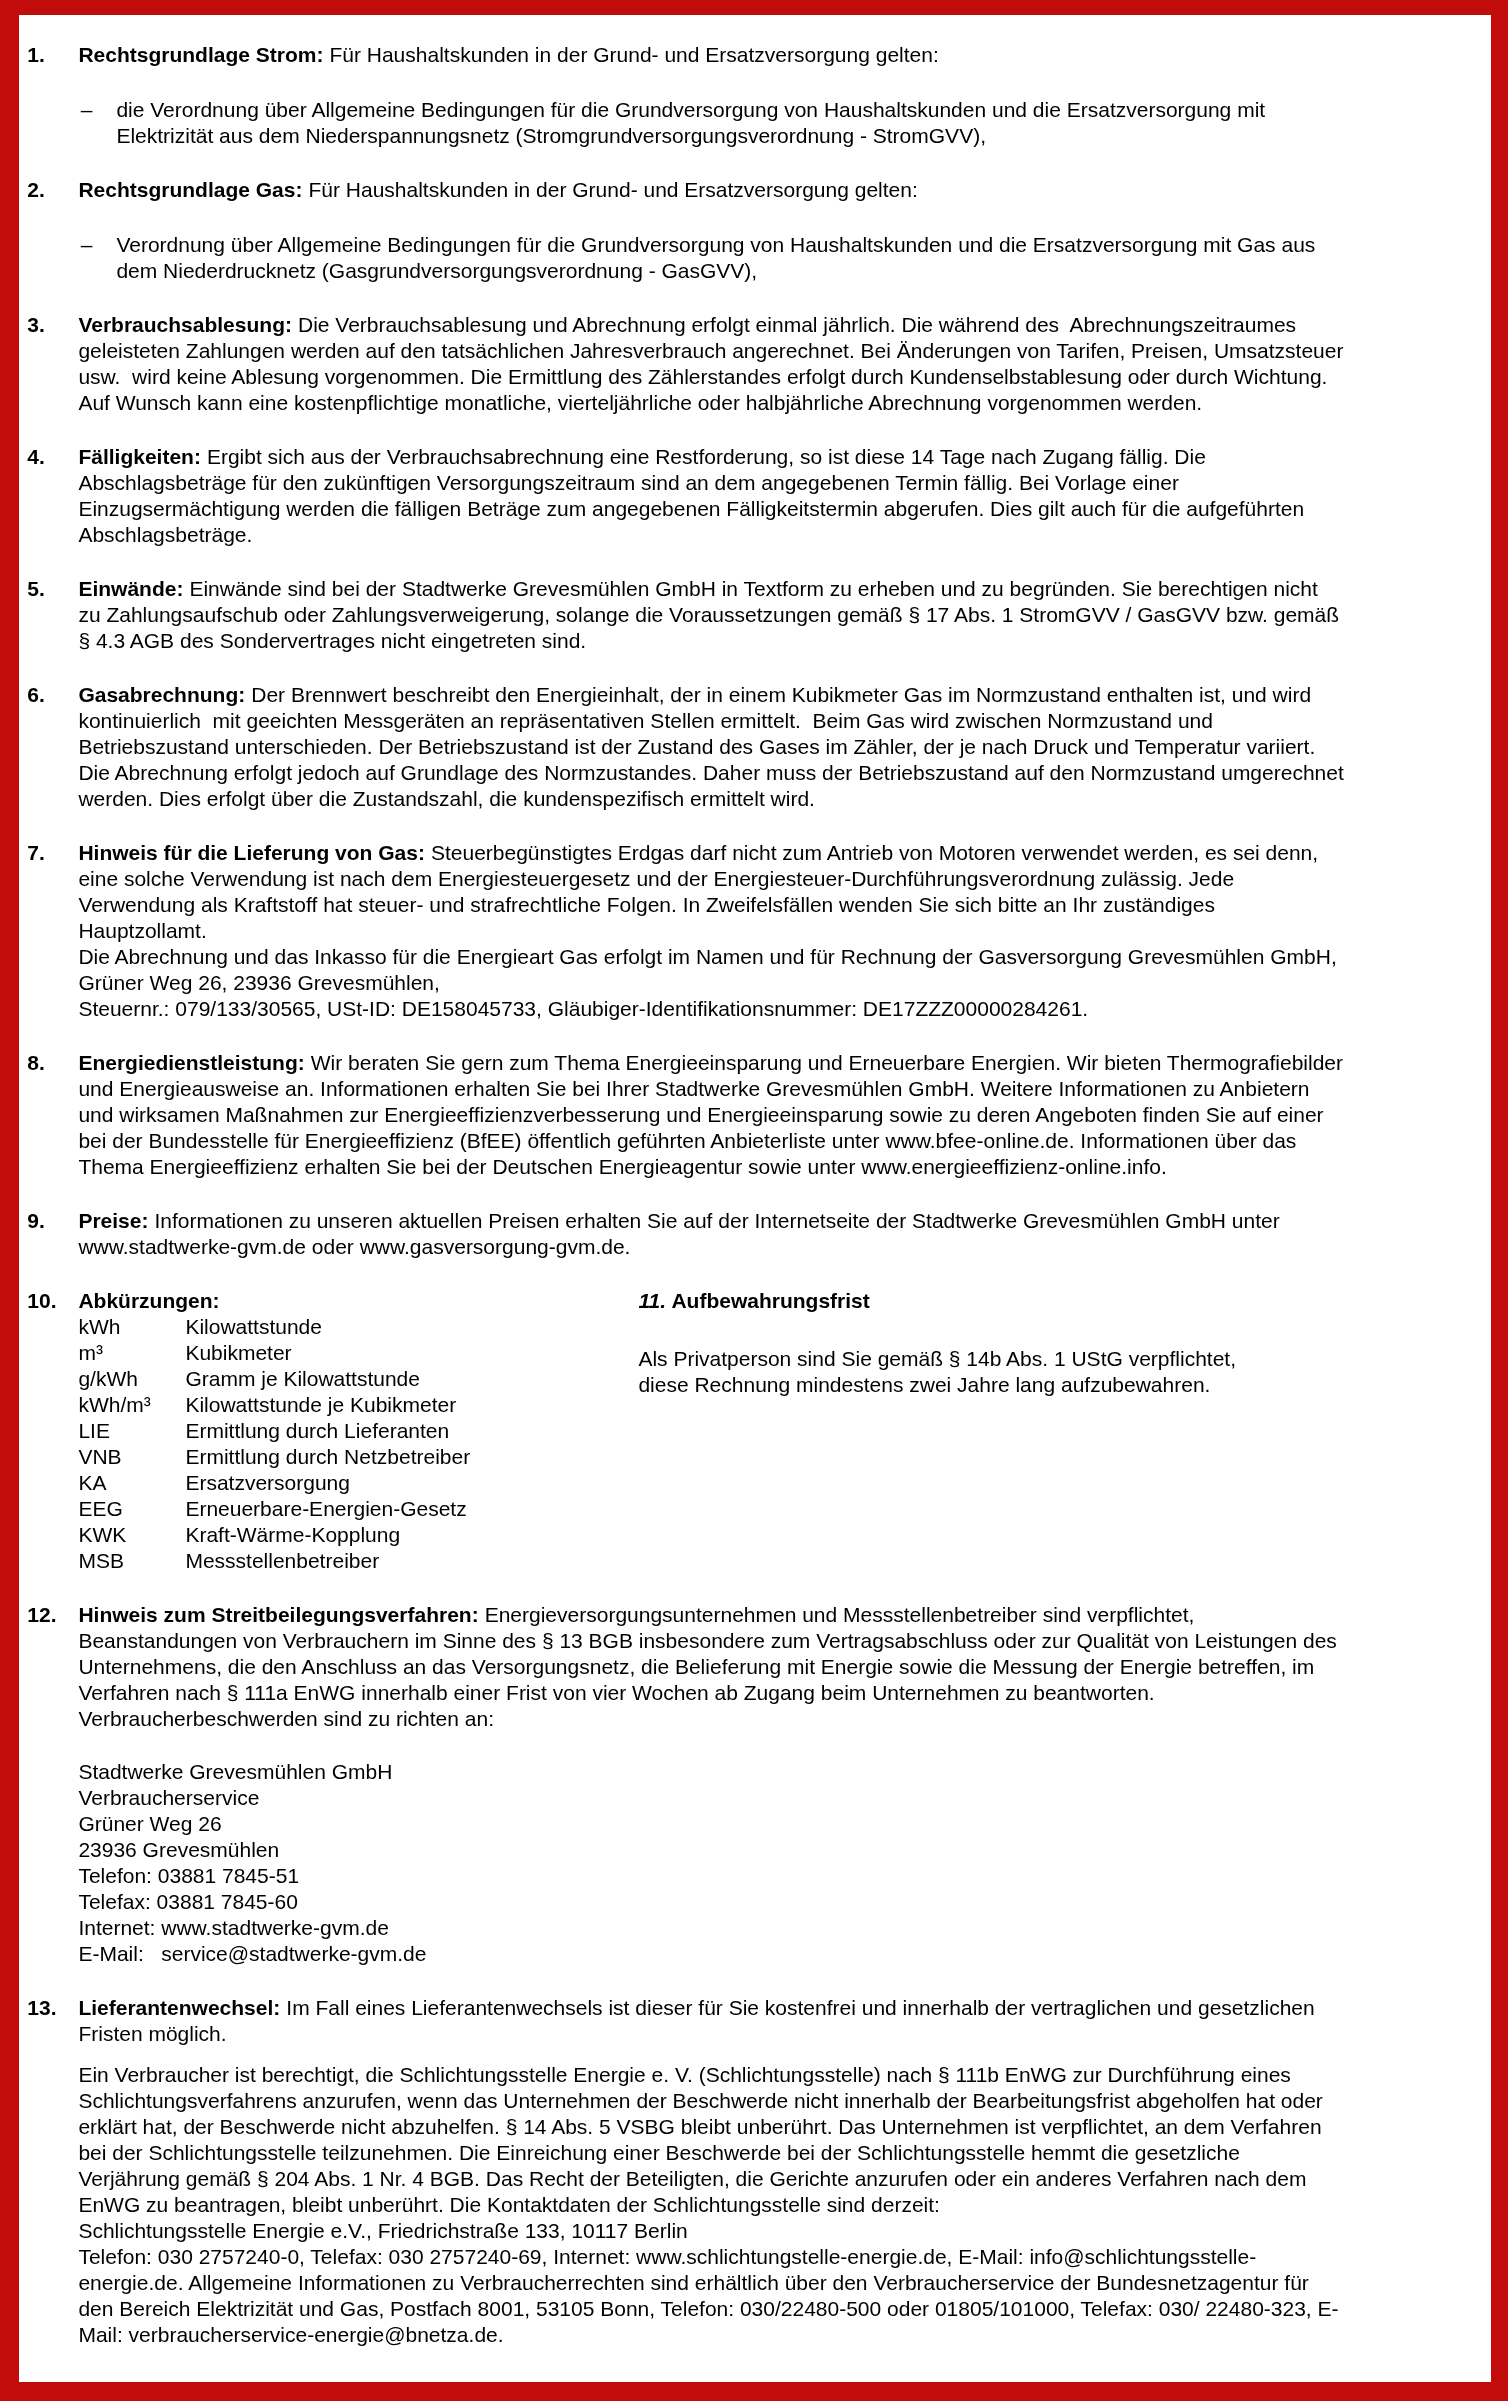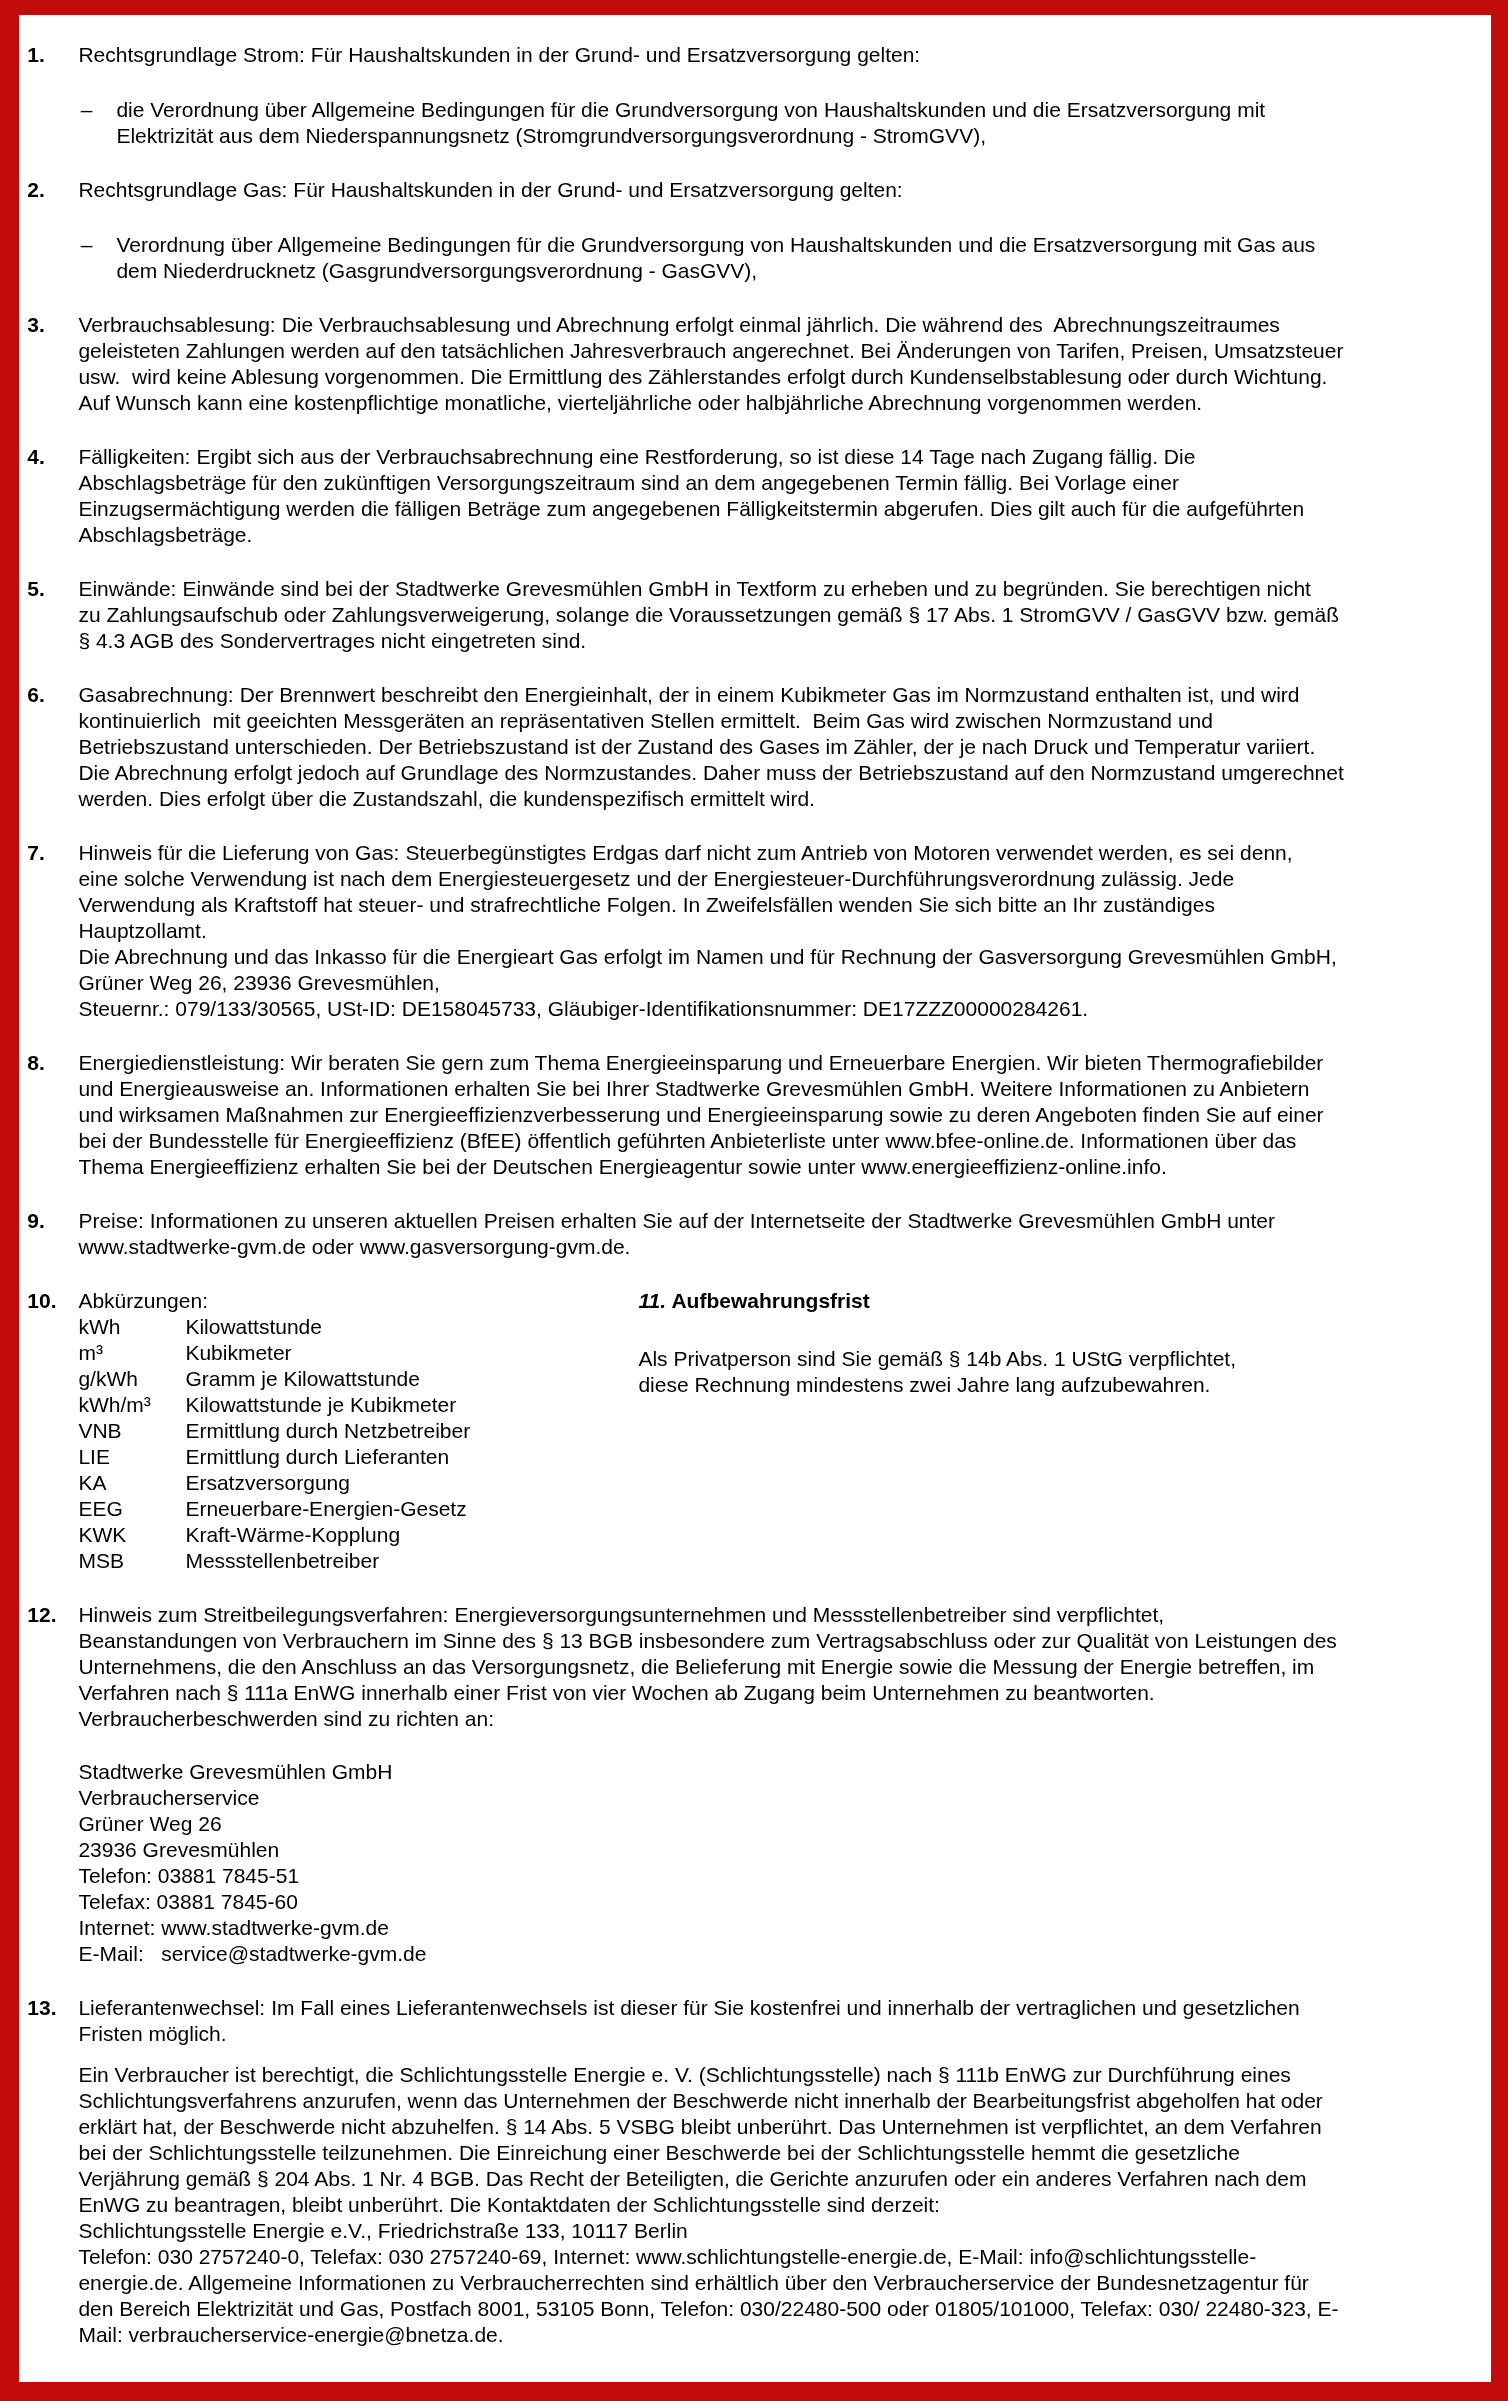--- a/index.html
+++ b/index.html
@@ -16,21 +16,21 @@
     left:19.4px;top:15px;right:18px;bottom:19.4px;
     background:#ffffff;
     padding:27px 11px 0 0;
     box-sizing:border-box;
     overflow:hidden;
     font-size:21px;
     line-height:26px;
   }
   .section{position:relative;padding-left:59px;margin-bottom:28px;}
   .num{position:absolute;left:7.9px;top:0;font-weight:bold;}
-  .lead{font-weight:normal;margin-right:6px;}
+  .lead{font-weight:bold;margin-right:6px;}
   .pre{white-space:pre;margin-top:32px;}
   .dash-item{position:relative;padding-left:38px;margin-top:29px;}
   .dash-icon{position:absolute;left:2.4px;top:0;}
   .abbr-row{display:flex;}
   .abbr-key{width:107px;flex:0 0 auto;}
   .right-col{position:absolute;left:619px;top:0;width:714px;}
   .right-col .hnum{font-weight:bold;margin-right:5.4px;font-style:italic;}
   .right-col .htitle{font-weight:bold;margin-top:16px;}
   .address{margin-top:27px;white-space:pre;}
   .para2{margin-top:15px;white-space:pre;}
@@ -132,26 +132,26 @@
         </div>
       <div class="abbr-row">
           <span class="abbr-key">g/kWh</span>
           <span>Gramm je Kilowattstunde</span>
         </div>
       <div class="abbr-row">
           <span class="abbr-key">kWh/m³</span>
           <span>Kilowattstunde je Kubikmeter</span>
         </div>
       <div class="abbr-row">
+          <span class="abbr-key">LIE</span>
+          <span>Ermittlung durch Lieferanten</span>
+        </div>
+      <div class="abbr-row">
           <span class="abbr-key">VNB</span>
           <span>Ermittlung durch Netzbetreiber</span>
-        </div>
-      <div class="abbr-row">
-          <span class="abbr-key">LIE</span>
-          <span>Ermittlung durch Lieferanten</span>
         </div>
       <div class="abbr-row">
           <span class="abbr-key">KA</span>
           <span>Ersatzversorgung</span>
         </div>
       <div class="abbr-row">
           <span class="abbr-key">EEG</span>
           <span>Erneuerbare-Energien-Gesetz</span>
         </div>
       <div class="abbr-row">

